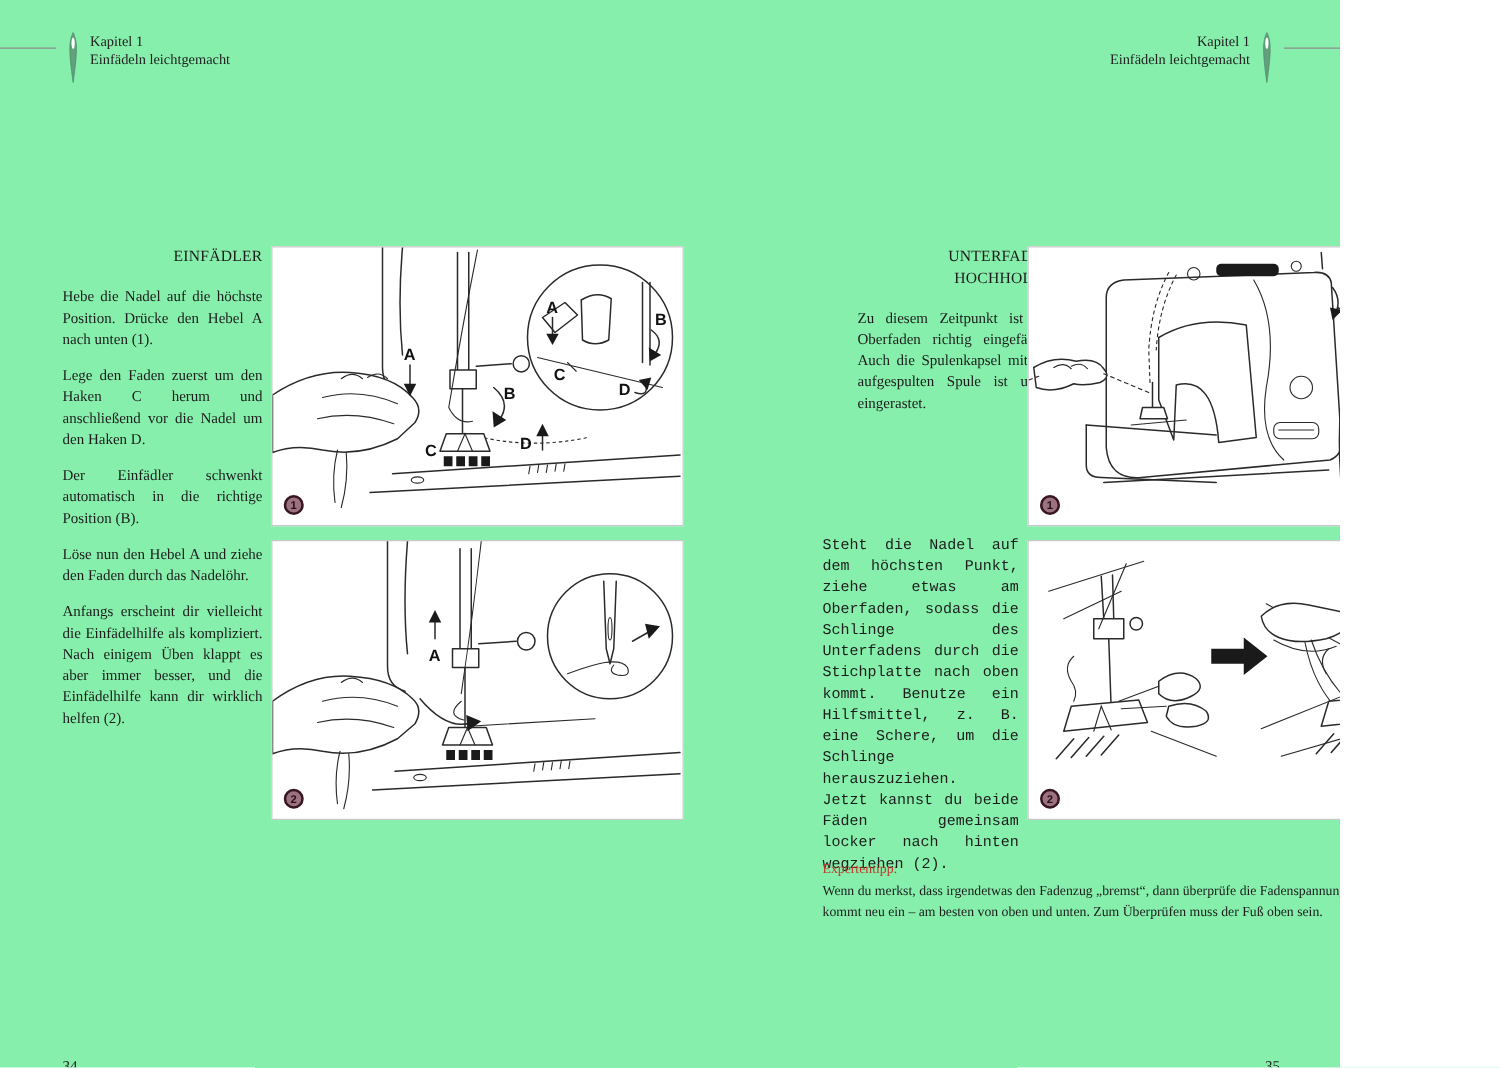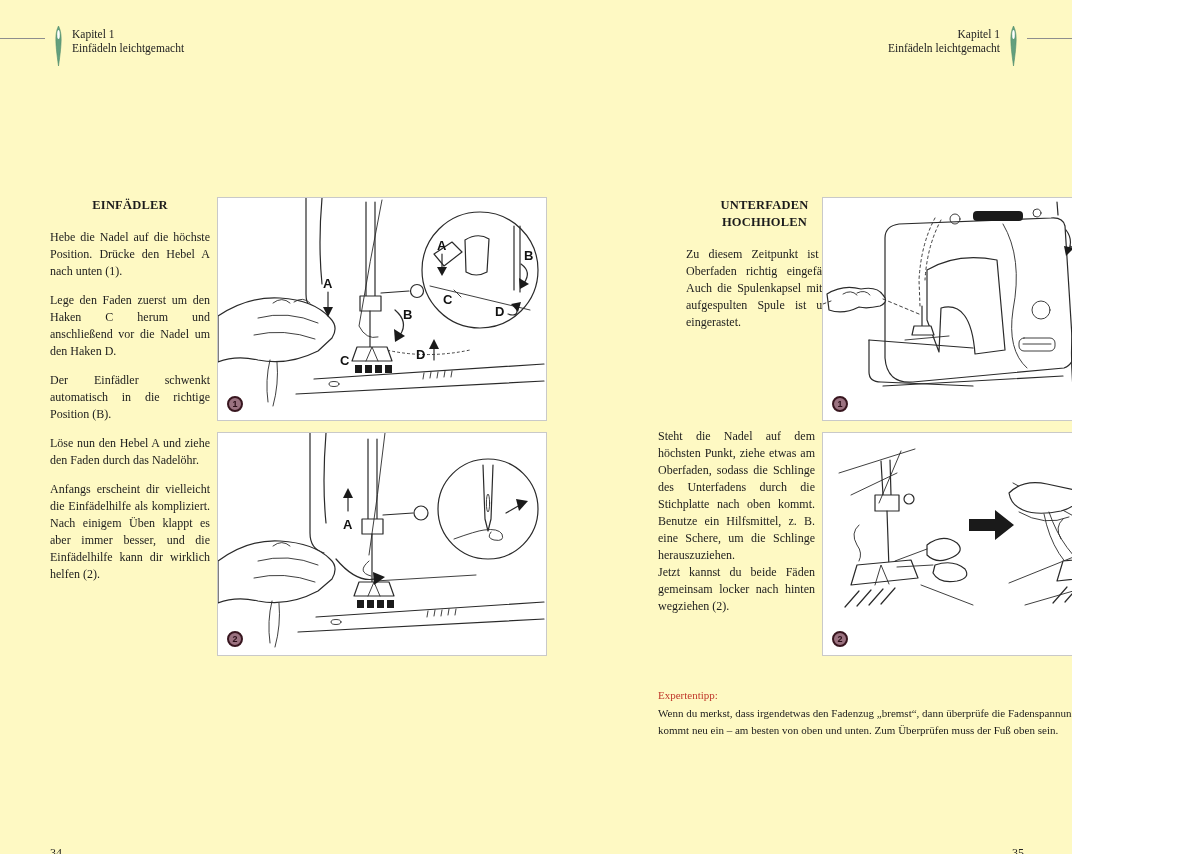--- a/index.html
+++ b/index.html
@@ -1,36 +1,36 @@
 <!DOCTYPE html>
 <html><head>
 <meta charset="utf-8">
 <style>
   html,body{margin:0;padding:0;background:#ffffff;}
-  .spread{position:relative;width:1072px;height:854px;background:#fef9c3;overflow:hidden;
+  .spread{position:relative;width:1072px;height:854px;background:#86efac;overflow:hidden;
           font-family:"Liberation Serif", serif;color:#1c1c1c;}
 
   
   .hdr{position:absolute;top:25px;display:flex;align-items:flex-start;}
   .hdr-left{left:0;}
   .hdr-right{right:0;flex-direction:row-reverse;}
   .hdr .rule{width:45px;height:1px;background:#8e8e8e;margin-top:13px;}
   .hdr .needle-wrap{margin:0 7px 0 7px;}
   .hdr-text{font-size:11.5px;line-height:13.5px;color:#222;padding-top:3px;}
   .hdr-right .hdr-text{text-align:right;}
 
   
   .textcol{position:absolute;width:160px;font-size:12px;line-height:17px;text-align:justify;}
   .textcol p{margin:0 0 12px 0;}
   .textcol p.nogap{margin:0;}
-  h2.sect{font-size:12.5px;font-weight:bold;letter-spacing:.2px;margin:0 0 15px 0;text-align:center;}
+  h2.sect{font-size:12.5px;font-weight:normal;letter-spacing:.2px;margin:0 0 15px 0;text-align:right;}
 
   #col-left{left:50px;top:197px;}
   #col-right-top{left:658px;top:197px;width:157px;margin-left:28px;}
-  #col-right-bottom{left:658px;top:428px;width:157px;}
+  #col-right-bottom{left:658px;top:428px;width:157px;font-family:Liberation Mono, monospace;}
 
   
   .figbox{position:absolute;width:328px;height:222px;border:1px solid #c9c9c9;background:#fff;box-sizing:content-box;}
   #fig1{left:217px;top:197px;}
   #fig2{left:217px;top:432px;}
   #fig3{left:822px;top:197px;}
   #fig4{left:822px;top:432px;}
   .figbox svg{display:block;}
 
   .badge{position:absolute;left:9px;bottom:8px;width:12px;height:12px;border-radius:50%;

